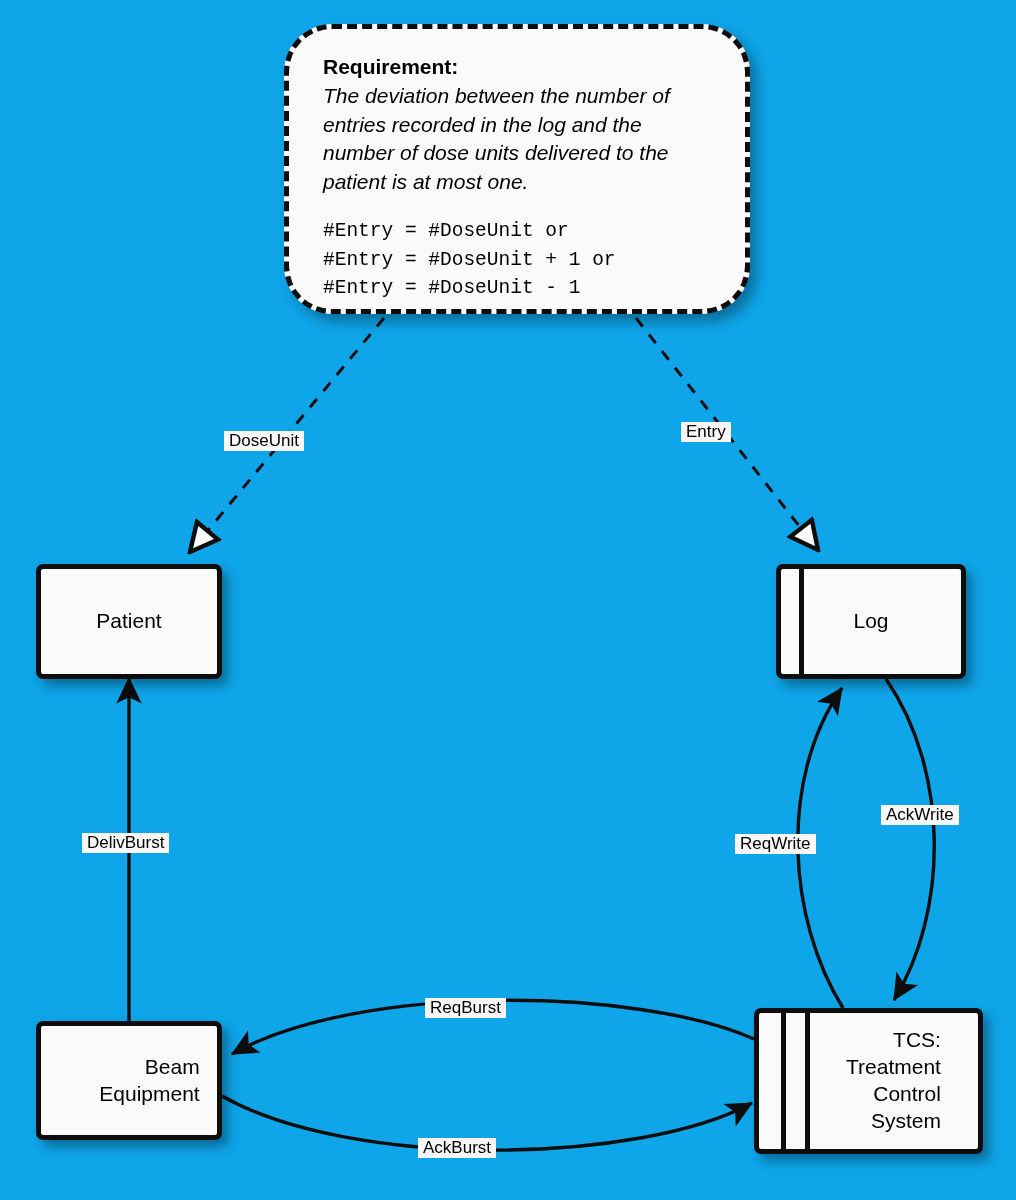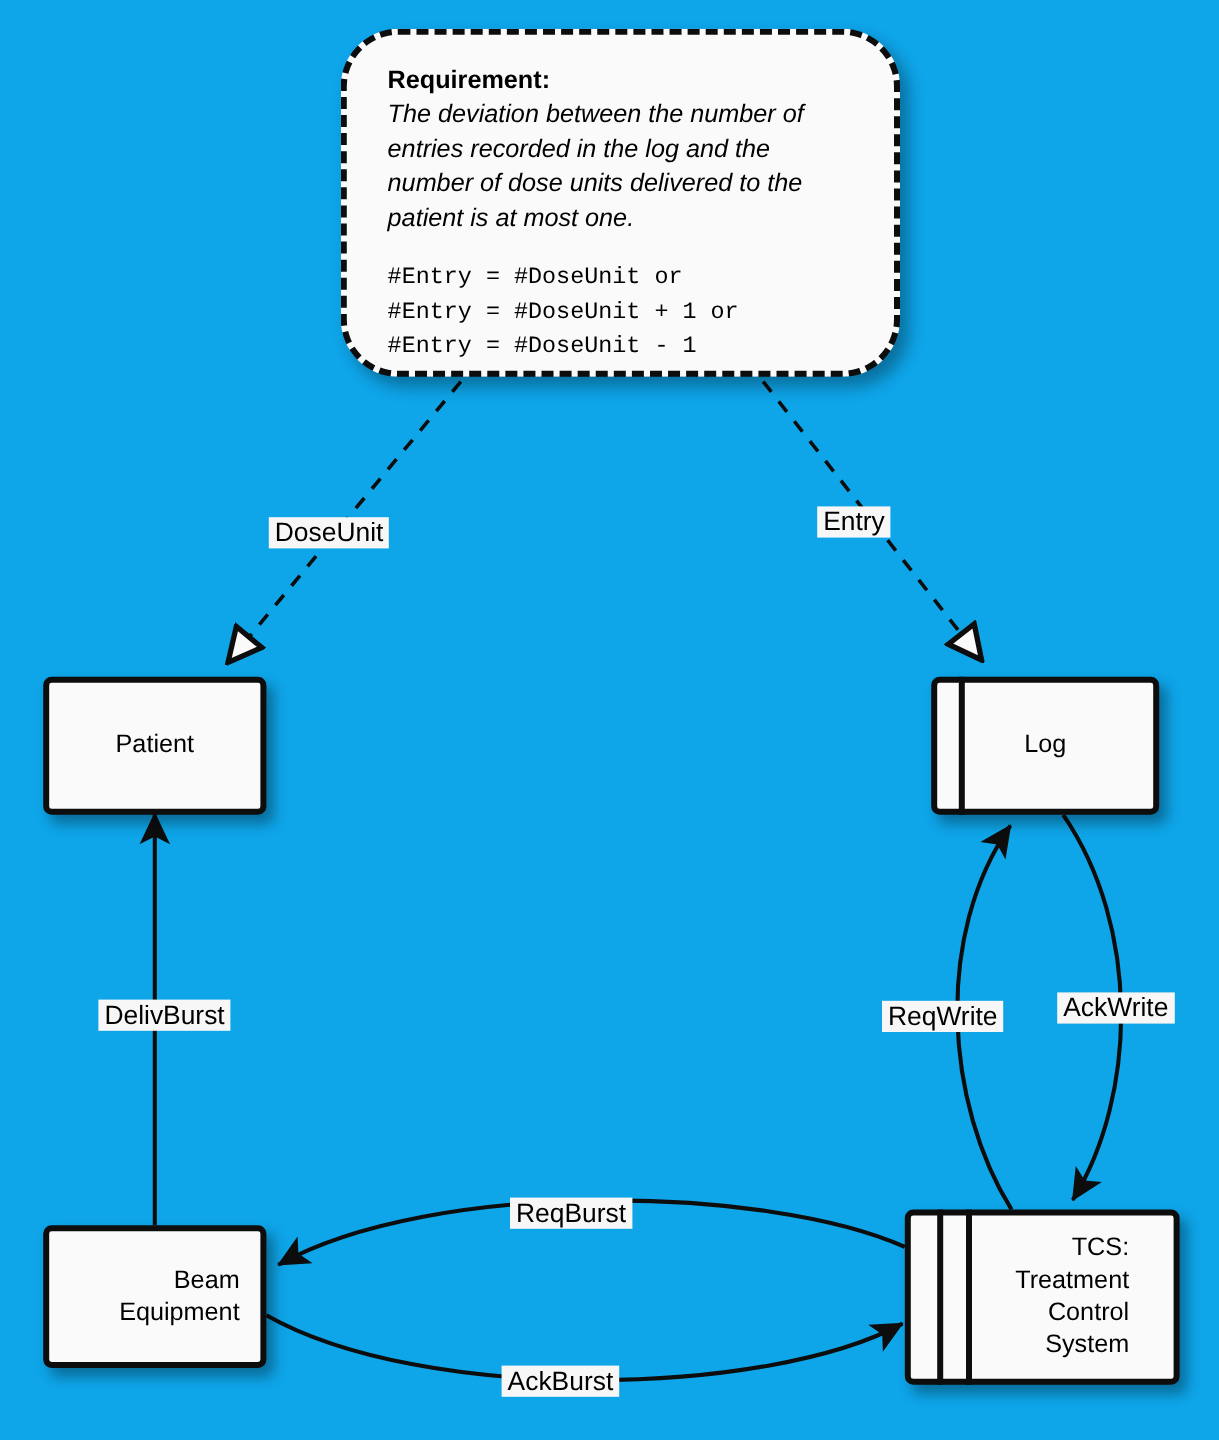--- a/index.html
+++ b/index.html
@@ -98,32 +98,32 @@
   #node-tcs      { left: 754px; top: 1008px; width: 229px; height: 146px; }
 
   #node-log .bar-1  { left: 18px; }
   #node-tcs .bar-1  { left: 22px; }
   #node-tcs .bar-2  { left: 46px; }
   #node-tcs .node-label { margin-left: 50px; }
 
   
   .edge-label {
     position: absolute;
-    font-size: 22px;
+    font-size: 17px;
     color: #000;
     background: #f7f7f7;
     white-space: nowrap;
     padding: 0 5px;
     line-height: 1.2;
   }
   #lbl-doseunit  { left: 224px; top: 431px; }
   #lbl-entry     { left: 681px; top: 422px; }
   #lbl-delivburst{ left: 82px;  top: 833px; }
   #lbl-reqwrite  { left: 735px; top: 834px; }
-  #lbl-ackwrite  { left: 881px; top: 827px; }
+  #lbl-ackwrite  { left: 881px; top: 805px; }
   #lbl-reqburst  { left: 425px; top: 998px; }
   #lbl-ackburst  { left: 418px; top: 1138px; }
 </style>
 </head>
 <body>
 
 <div id="canvas">
 
   <svg id="edges" viewBox="0 0 1016 1200" width="1016" height="1200">
     <defs>

